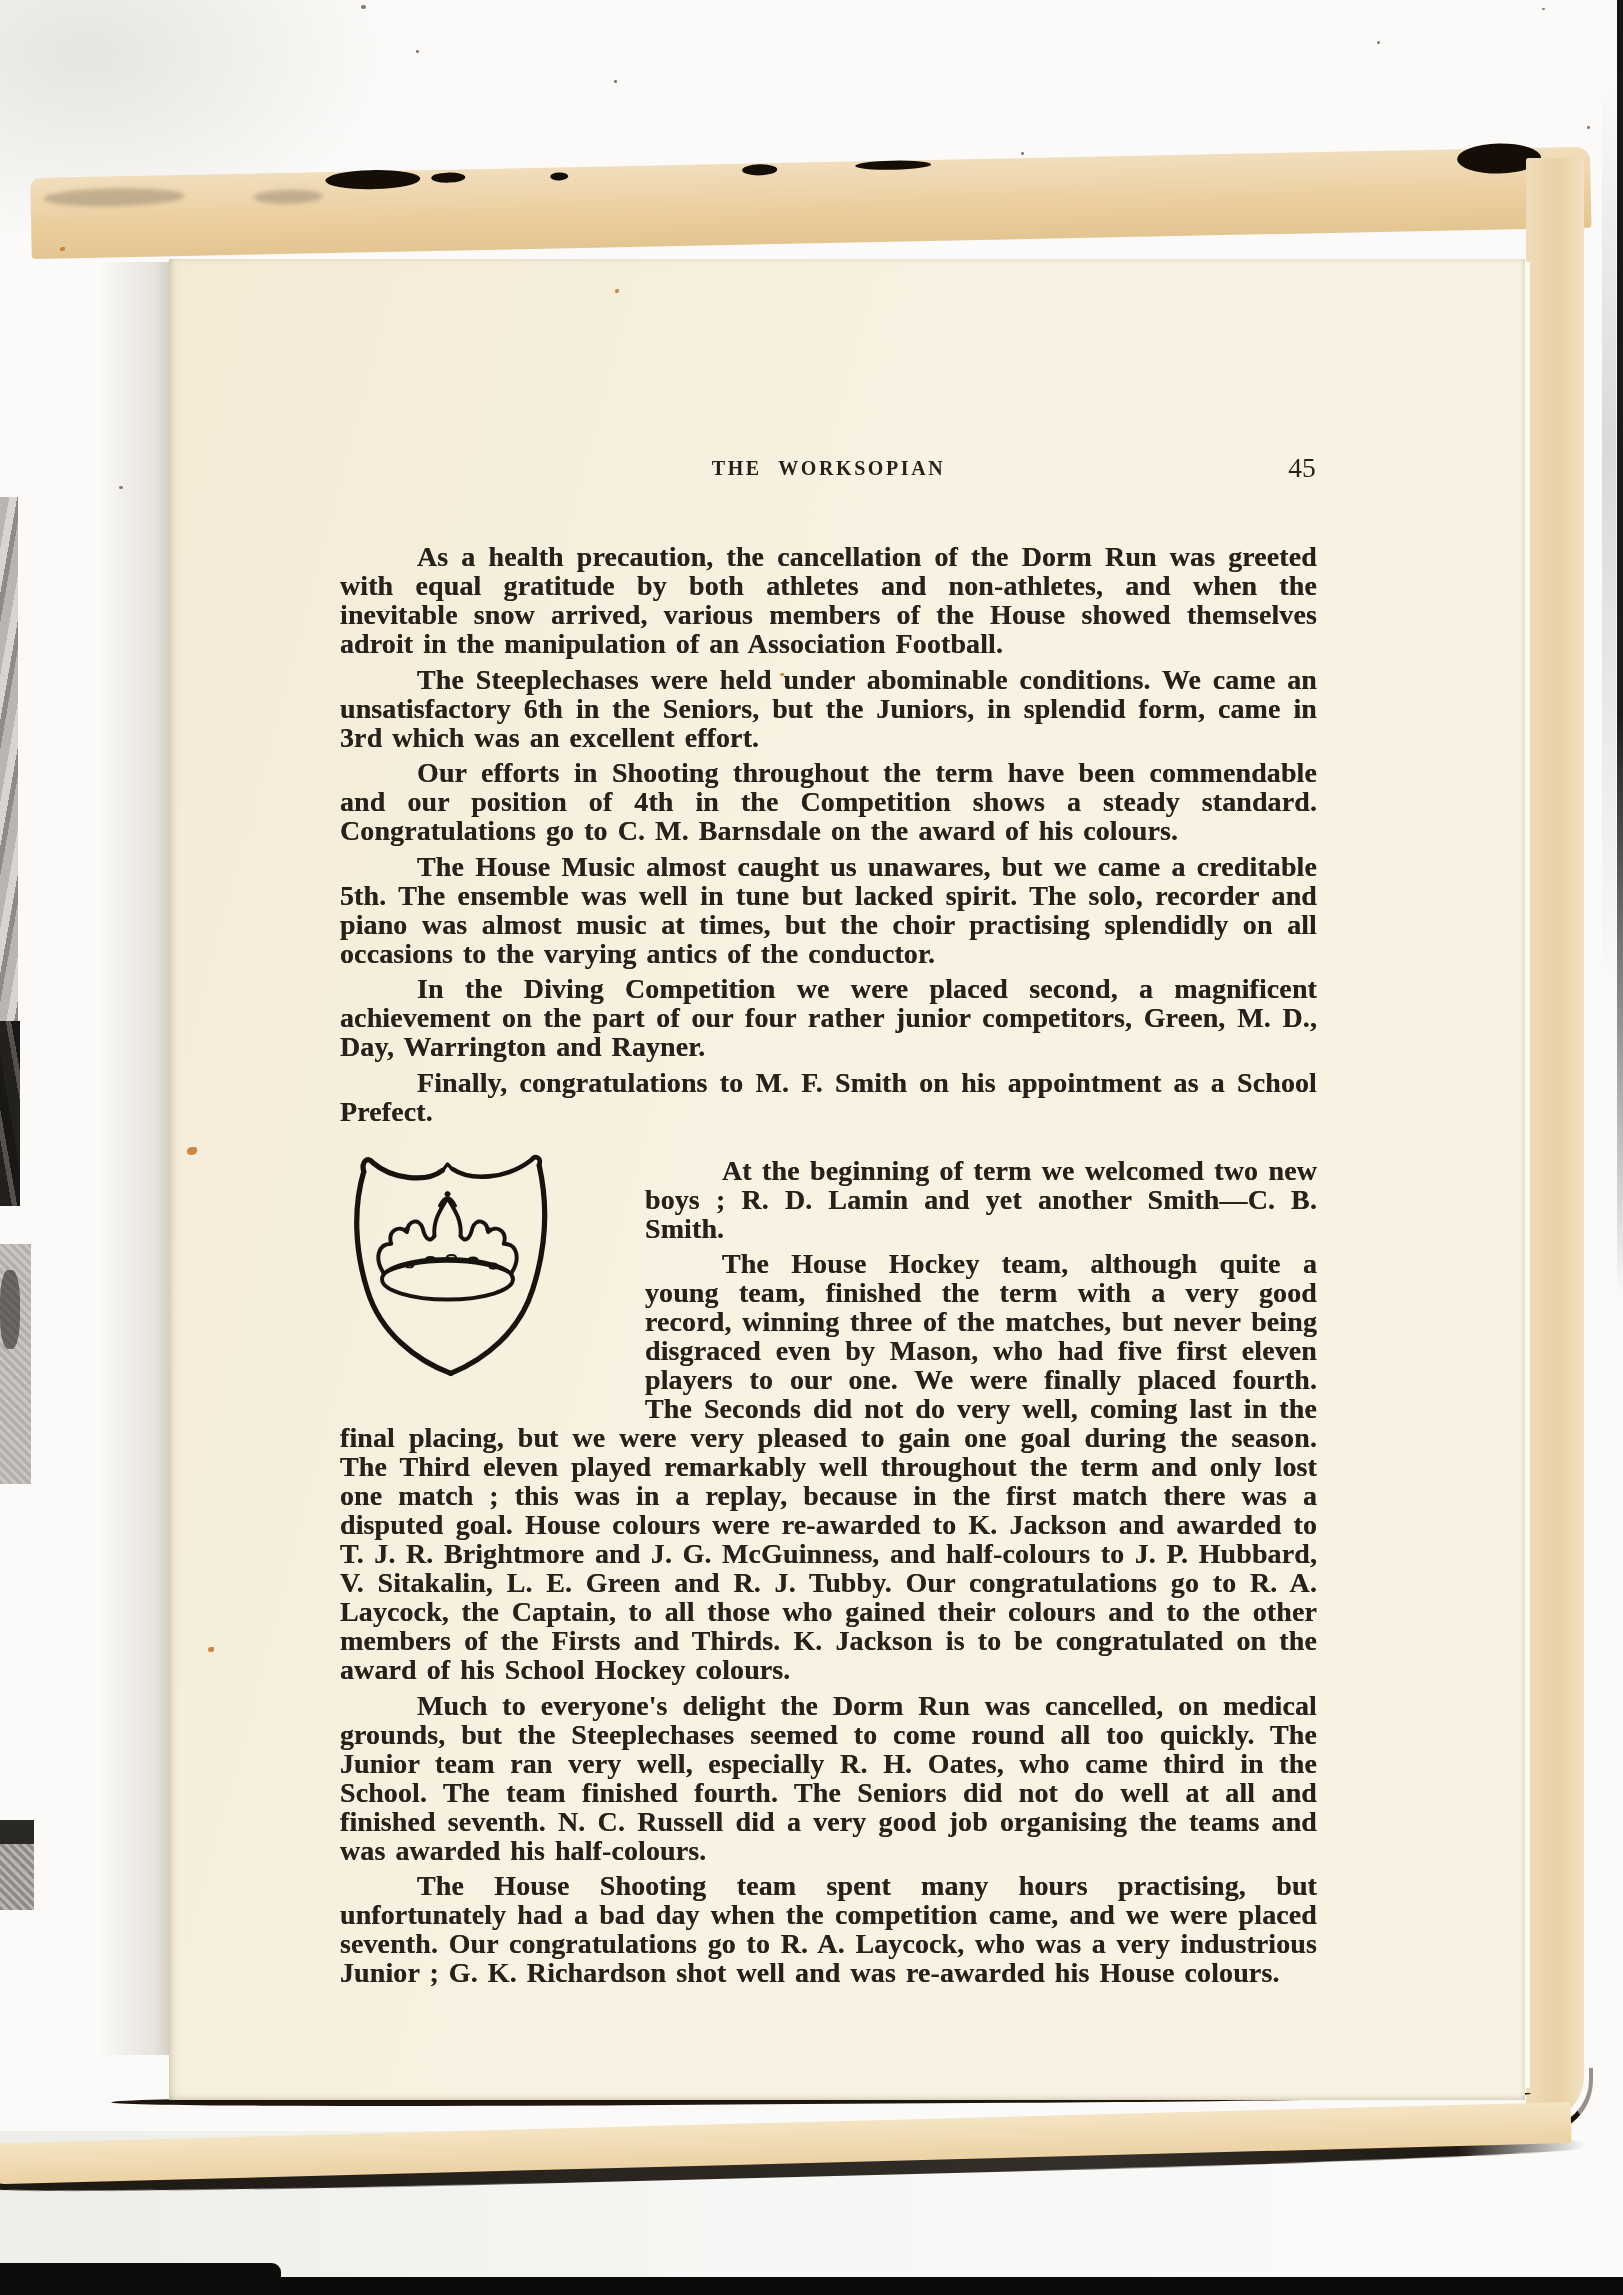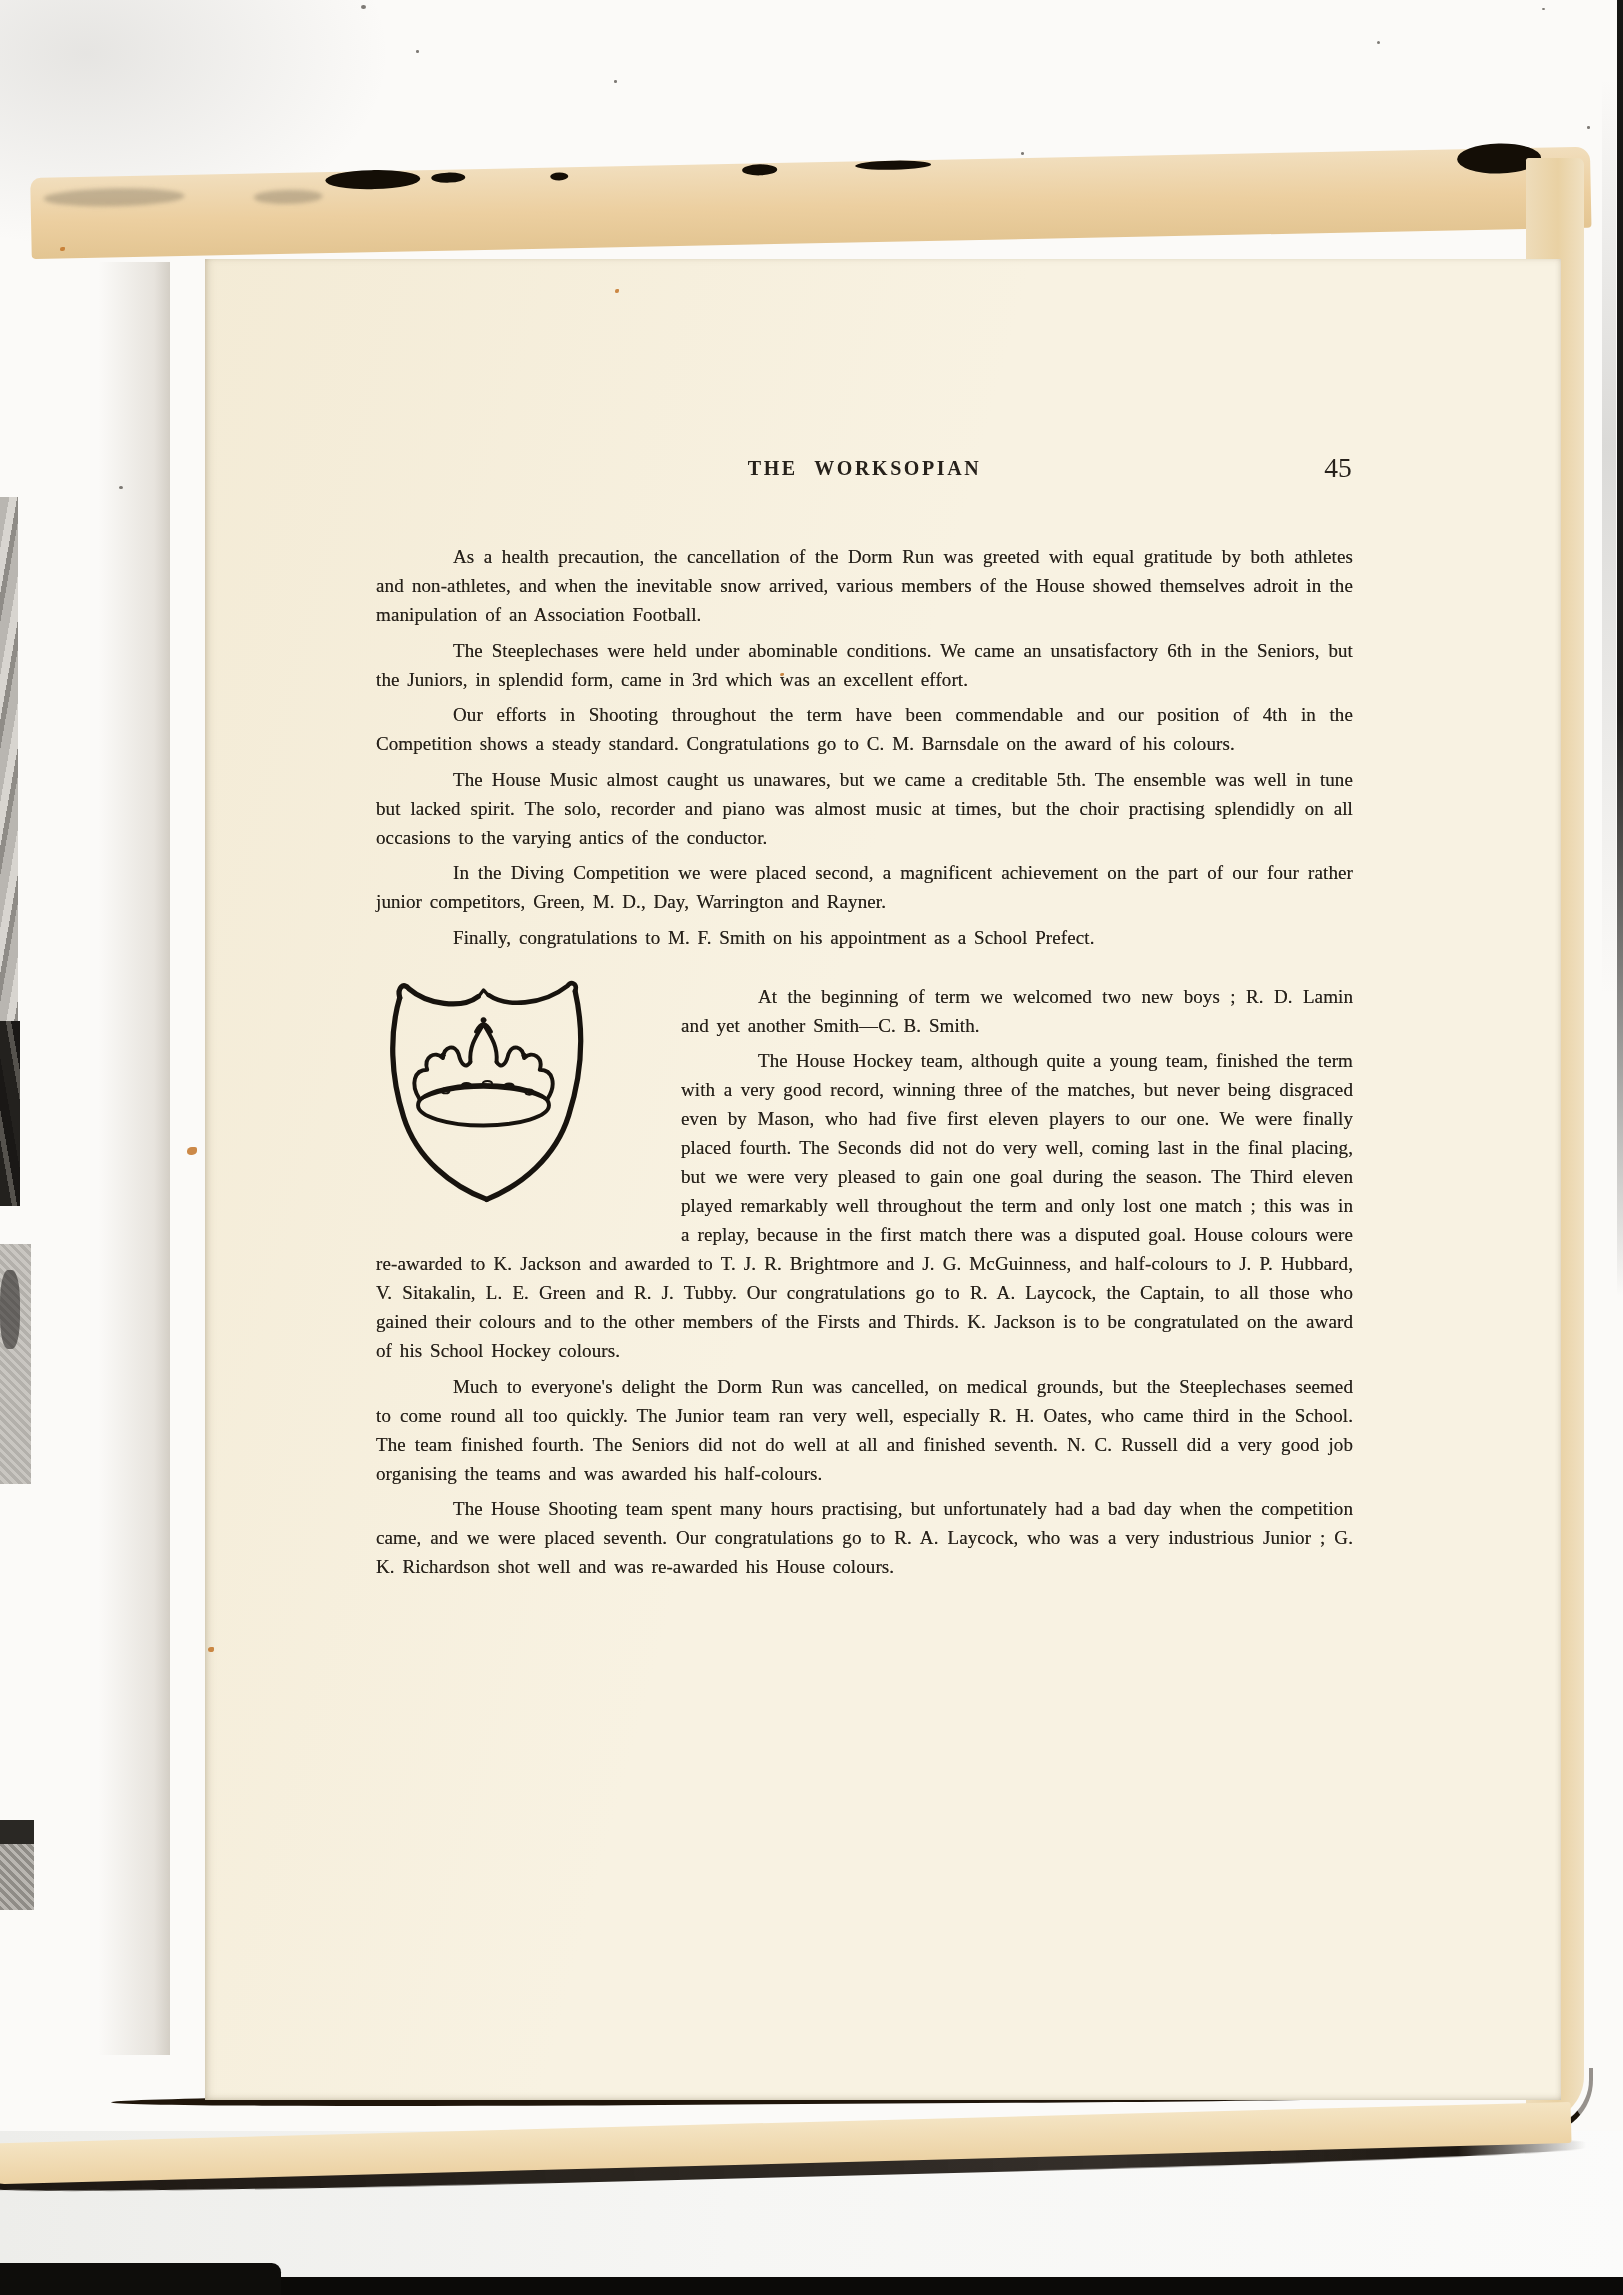--- a/index.html
+++ b/index.html
@@ -62,29 +62,29 @@
 
   
   .speck{position:absolute;background:#3a362f;border-radius:50%;opacity:.65;z-index:6;}
   .rust{position:absolute;background:#c4762a;border-radius:50% 20% 50% 40%;opacity:.85;z-index:6;filter:blur(0.3px);}
 
   
   .page{left:169px;top:259px;width:1356px;height:1841px;z-index:4;
     background:linear-gradient(105deg,rgba(233,219,186,.30),rgba(255,253,244,0) 45%),#f8f2e2;
     box-shadow:inset 4.6px 0 10.5px -5.9px rgba(110,92,62,.5),
                inset -3.3px 0 7.9px -4.6px rgba(110,92,62,.30),
-               inset 0 -3.9px 9.2px -5.9px rgba(110,92,62,.35);margin-left:36px;}
+               inset 0 -3.9px 9.2px -5.9px rgba(110,92,62,.35);}
   .content{position:absolute;left:171px;top:198px;width:977px;color:#26211b;}
   .page-header{position:relative;height:30px;margin-bottom:55px;}
   .running-title{position:absolute;left:50%;transform:translateX(-50%);
     font-weight:bold;font-size:20px;letter-spacing:2.6px;word-spacing:9.2px;white-space:nowrap;}
   .page-number{position:absolute;right:1.3px;top:-5.2px;font-size:27.5px;}
-  .bodytext p{margin:0 0 6.5px 0;font-size:19px;line-height:29px;text-align:justify;
+  .bodytext p{margin:0 0 6.5px 0;font-size:28px;line-height:29px;text-align:justify;
     text-indent:77px;word-spacing:2.9px;letter-spacing:0.1px;
-    text-shadow:0 0 0.5px rgba(45,35,22,.65);}
+    text-shadow:0 0 0.5px rgba(45,35,22,.65);font-weight:bold;}
   .talbot-section{margin-top:30px;}
   .talbot-section h2{margin:0 0 23.6px 0;font-size:23.6px;font-weight:bold;text-align:center;
     letter-spacing:1.3px;text-shadow:0 0 0.5px rgba(45,35,22,.65);}
   .shield-float{float:left;width:305px;height:274px;margin:-13px 0 3.9px 0;}
   .shield-float svg{display:block;margin-left:3.9px;}
 </style>
 </head>
 <body>
 
 <div class="abs smudge-topleft"></div>

